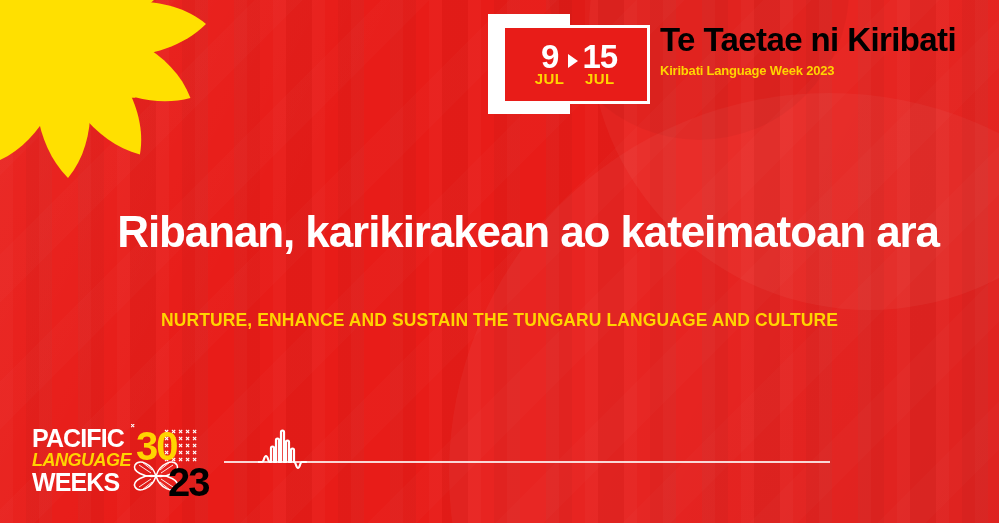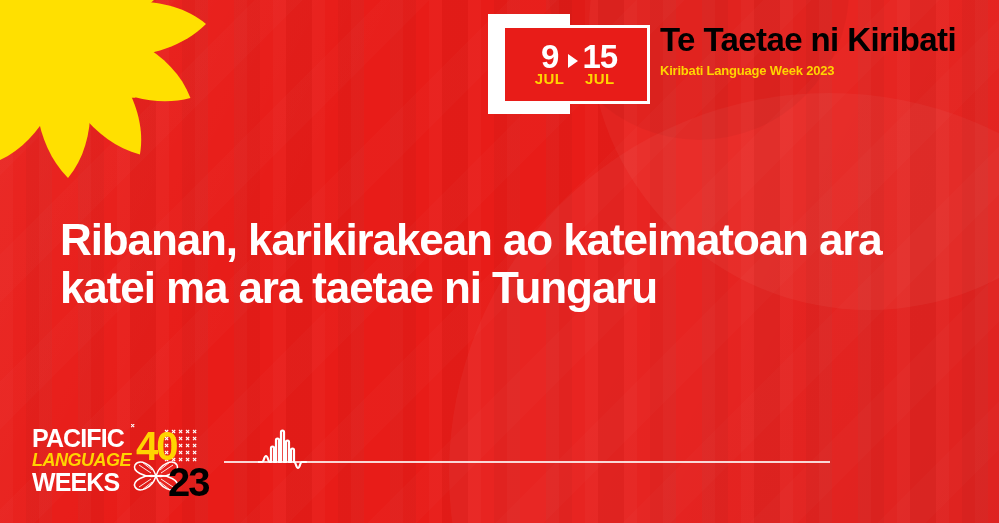--- a/index.html
+++ b/index.html
@@ -113,22 +113,22 @@
     color:#000000;font-weight:bold;font-size:33px;line-height:36px;
     letter-spacing:-.6px;white-space:nowrap;
   }
   .h-sub{
     color:#ffd400;font-weight:bold;font-size:13px;line-height:20px;
     margin-top:3px;letter-spacing:-.2px;white-space:nowrap;
   }
 
   
   #headline{
-    position:absolute;left:0;right:0;top:216px;
-    text-align:left;padding:0 60px;
+    position:absolute;left:0;right:0;top:208px;
+    text-align:right;padding:0 60px;
   }
   .hl-line{
     color:#ffffff;font-weight:bold;
     font-size:44px;line-height:48px;letter-spacing:-1.1px;
   }
   #tagline{
     position:absolute;left:0;right:0;top:310px;
     text-align:center;
     color:#ffd400;font-weight:bold;font-size:17.5px;
     letter-spacing:.1px;
@@ -293,22 +293,22 @@
     </div>
   </div>
 
   <div id="header-text">
     <div class="h-title">Te Taetae ni Kiribati</div>
     <div class="h-sub">Kiribati Language Week 2023</div>
   </div>
 
   <div id="headline">
     <div class="hl-line">Ribanan, karikirakean ao kateimatoan ara</div>
-    <div class="hl-line">katei ma ara taetae ni Tungaru</div>
   </div>
+  <div id="tagline">NURTURE, ENHANCE AND SUSTAIN THE TUNGARU LANGUAGE AND CULTURE</div>
 
   <div id="plw-logo">
     <svg id="plw-motif" viewBox="0 0 100 80" aria-hidden="true">
       <g fill="#ffffff">
 
         <g id="xmark">
           <path d="M0,0 L3.2,3.2 M3.2,0 L0,3.2" stroke="#ffffff" stroke-width="1.1" fill="none"></path>
         </g>
         <g>
           <use href="#xmark" x="34" y="6"></use>
@@ -347,21 +347,21 @@
                    M-17,11 L-5,3 M-14,14 L-4,6 M17,11 L5,3 M14,14 L4,6" stroke-width="0.9"></path>
         </g>
       </g>
     </svg>
 
     <div class="plw-words">
       <div class="plw-pacific">PACIFIC</div>
       <div class="plw-language">LANGUAGE</div>
       <div class="plw-weeks">WEEKS</div>
     </div>
-    <div class="plw-20">40</div>
+    <div class="plw-20">30</div>
     <div class="plw-23">23</div>
   </div>
 
   <div id="divider"></div>
   <svg id="waveform" viewBox="0 0 80 72" aria-hidden="true">
     <g fill="none" stroke="#ffffff" stroke-width="2.2" stroke-linejoin="round" stroke-linecap="round">
       <path d="M0,36 L4,36 C6,36 6,30 8,30 C10,30 10,36 12,36
                L13,36 L13,22 C13,20 16,20 16,22 L16,36
                L18,36 L18,14 C18,12 21,12 21,14 L21,36
                L23,36 L23,6  C23,4  26,4  26,6  L26,36

